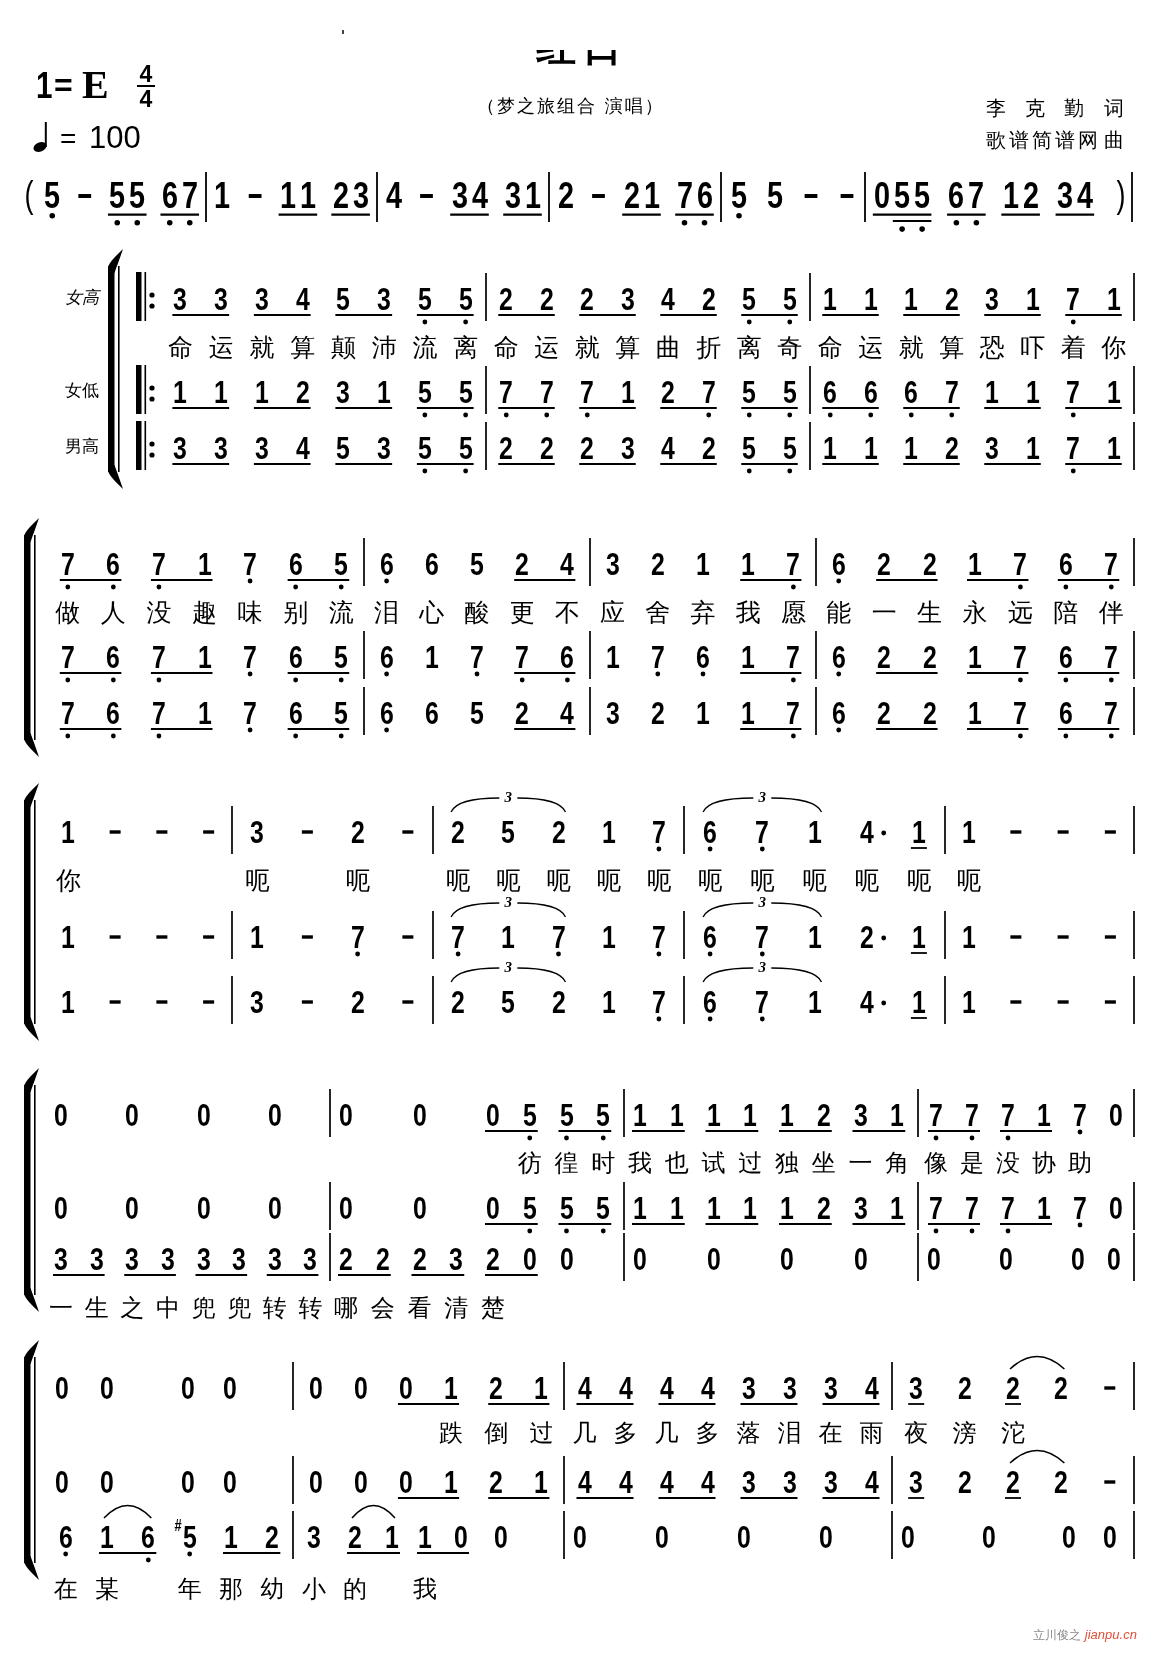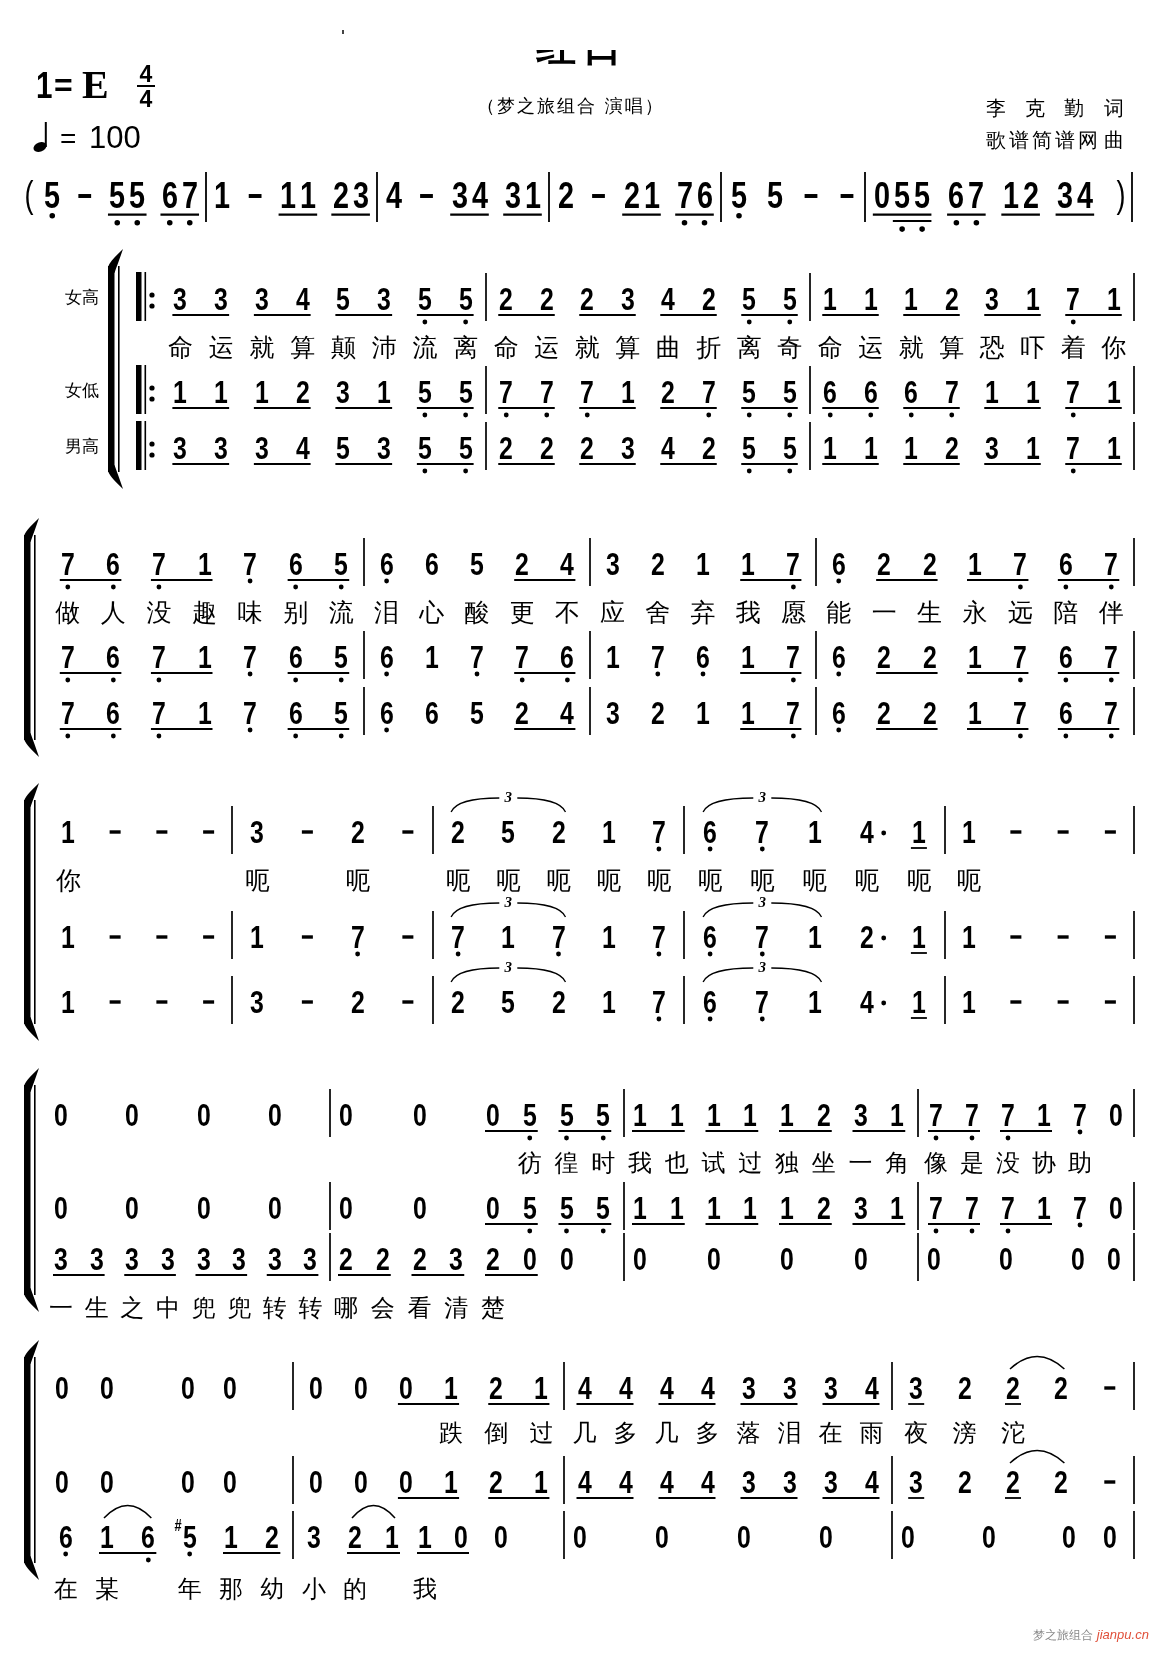--- a/index.html
+++ b/index.html
@@ -520,21 +520,21 @@
         <span class="num" style="left: 922.125px; top: 196px; font-size: 36px;">5</span>
         <span class="num" style="left: 956.375px; top: 196px; font-size: 36px;">6</span>
         <span class="num" style="left: 976.375px; top: 196px; font-size: 36px;">7</span>
         <span class="num" style="left: 1010.62px; top: 196px; font-size: 36px;">1</span>
         <span class="num" style="left: 1030.62px; top: 196px; font-size: 36px;">2</span>
         <span class="num" style="left: 1064.88px; top: 196px; font-size: 36px;">3</span>
         <span class="num" style="left: 1084.88px; top: 196px; font-size: 36px;">4</span>
       </div>
       <div class="sys">
         <div class="sys">
-          <span class="vlabel" style="left: 82px; top: 297px;">女高</span>
+          <span class="vlabel" style="left: 82px; top: 297px; font-style: italic;">女高</span>
           <span class="num" style="left: 180.375px; top: 299px; font-size: 31px;">3</span>
           <span class="num" style="left: 221.125px; top: 299px; font-size: 31px;">3</span>
           <span class="num" style="left: 261.875px; top: 299px; font-size: 31px;">3</span>
           <span class="num" style="left: 302.625px; top: 299px; font-size: 31px;">4</span>
           <span class="num" style="left: 343.375px; top: 299px; font-size: 31px;">5</span>
           <span class="num" style="left: 384.125px; top: 299px; font-size: 31px;">3</span>
           <span class="num" style="left: 424.875px; top: 299px; font-size: 31px;">5</span>
           <span class="num" style="left: 465.625px; top: 299px; font-size: 31px;">5</span>
           <span class="num" style="left: 506.25px; top: 299px; font-size: 31px;">2</span>
           <span class="num" style="left: 546.75px; top: 299px; font-size: 31px;">2</span>
@@ -1005,16 +1005,16 @@
           <span class="lyr" style="left: 231px; top: 1589px; font-size: 24px;">那</span>
           <span class="lyr" style="left: 272.333px; top: 1589px; font-size: 24px;">幼</span>
           <span class="lyr" style="left: 314px; top: 1589px; font-size: 24px;">小</span>
           <span class="lyr" style="left: 355px; top: 1589px; font-size: 24px;">的</span>
           <span class="lyr" style="left: 425px; top: 1589px; font-size: 24px;">我</span>
         </div>
       </div>
     </div>
 
   <div class="abs watermark">
-    <span>梦之旅组合</span>
+    <span>立川俊之</span>
     <span class="dom">jianpu.cn</span>
   </div>
 </div>
 
 </body></html>

